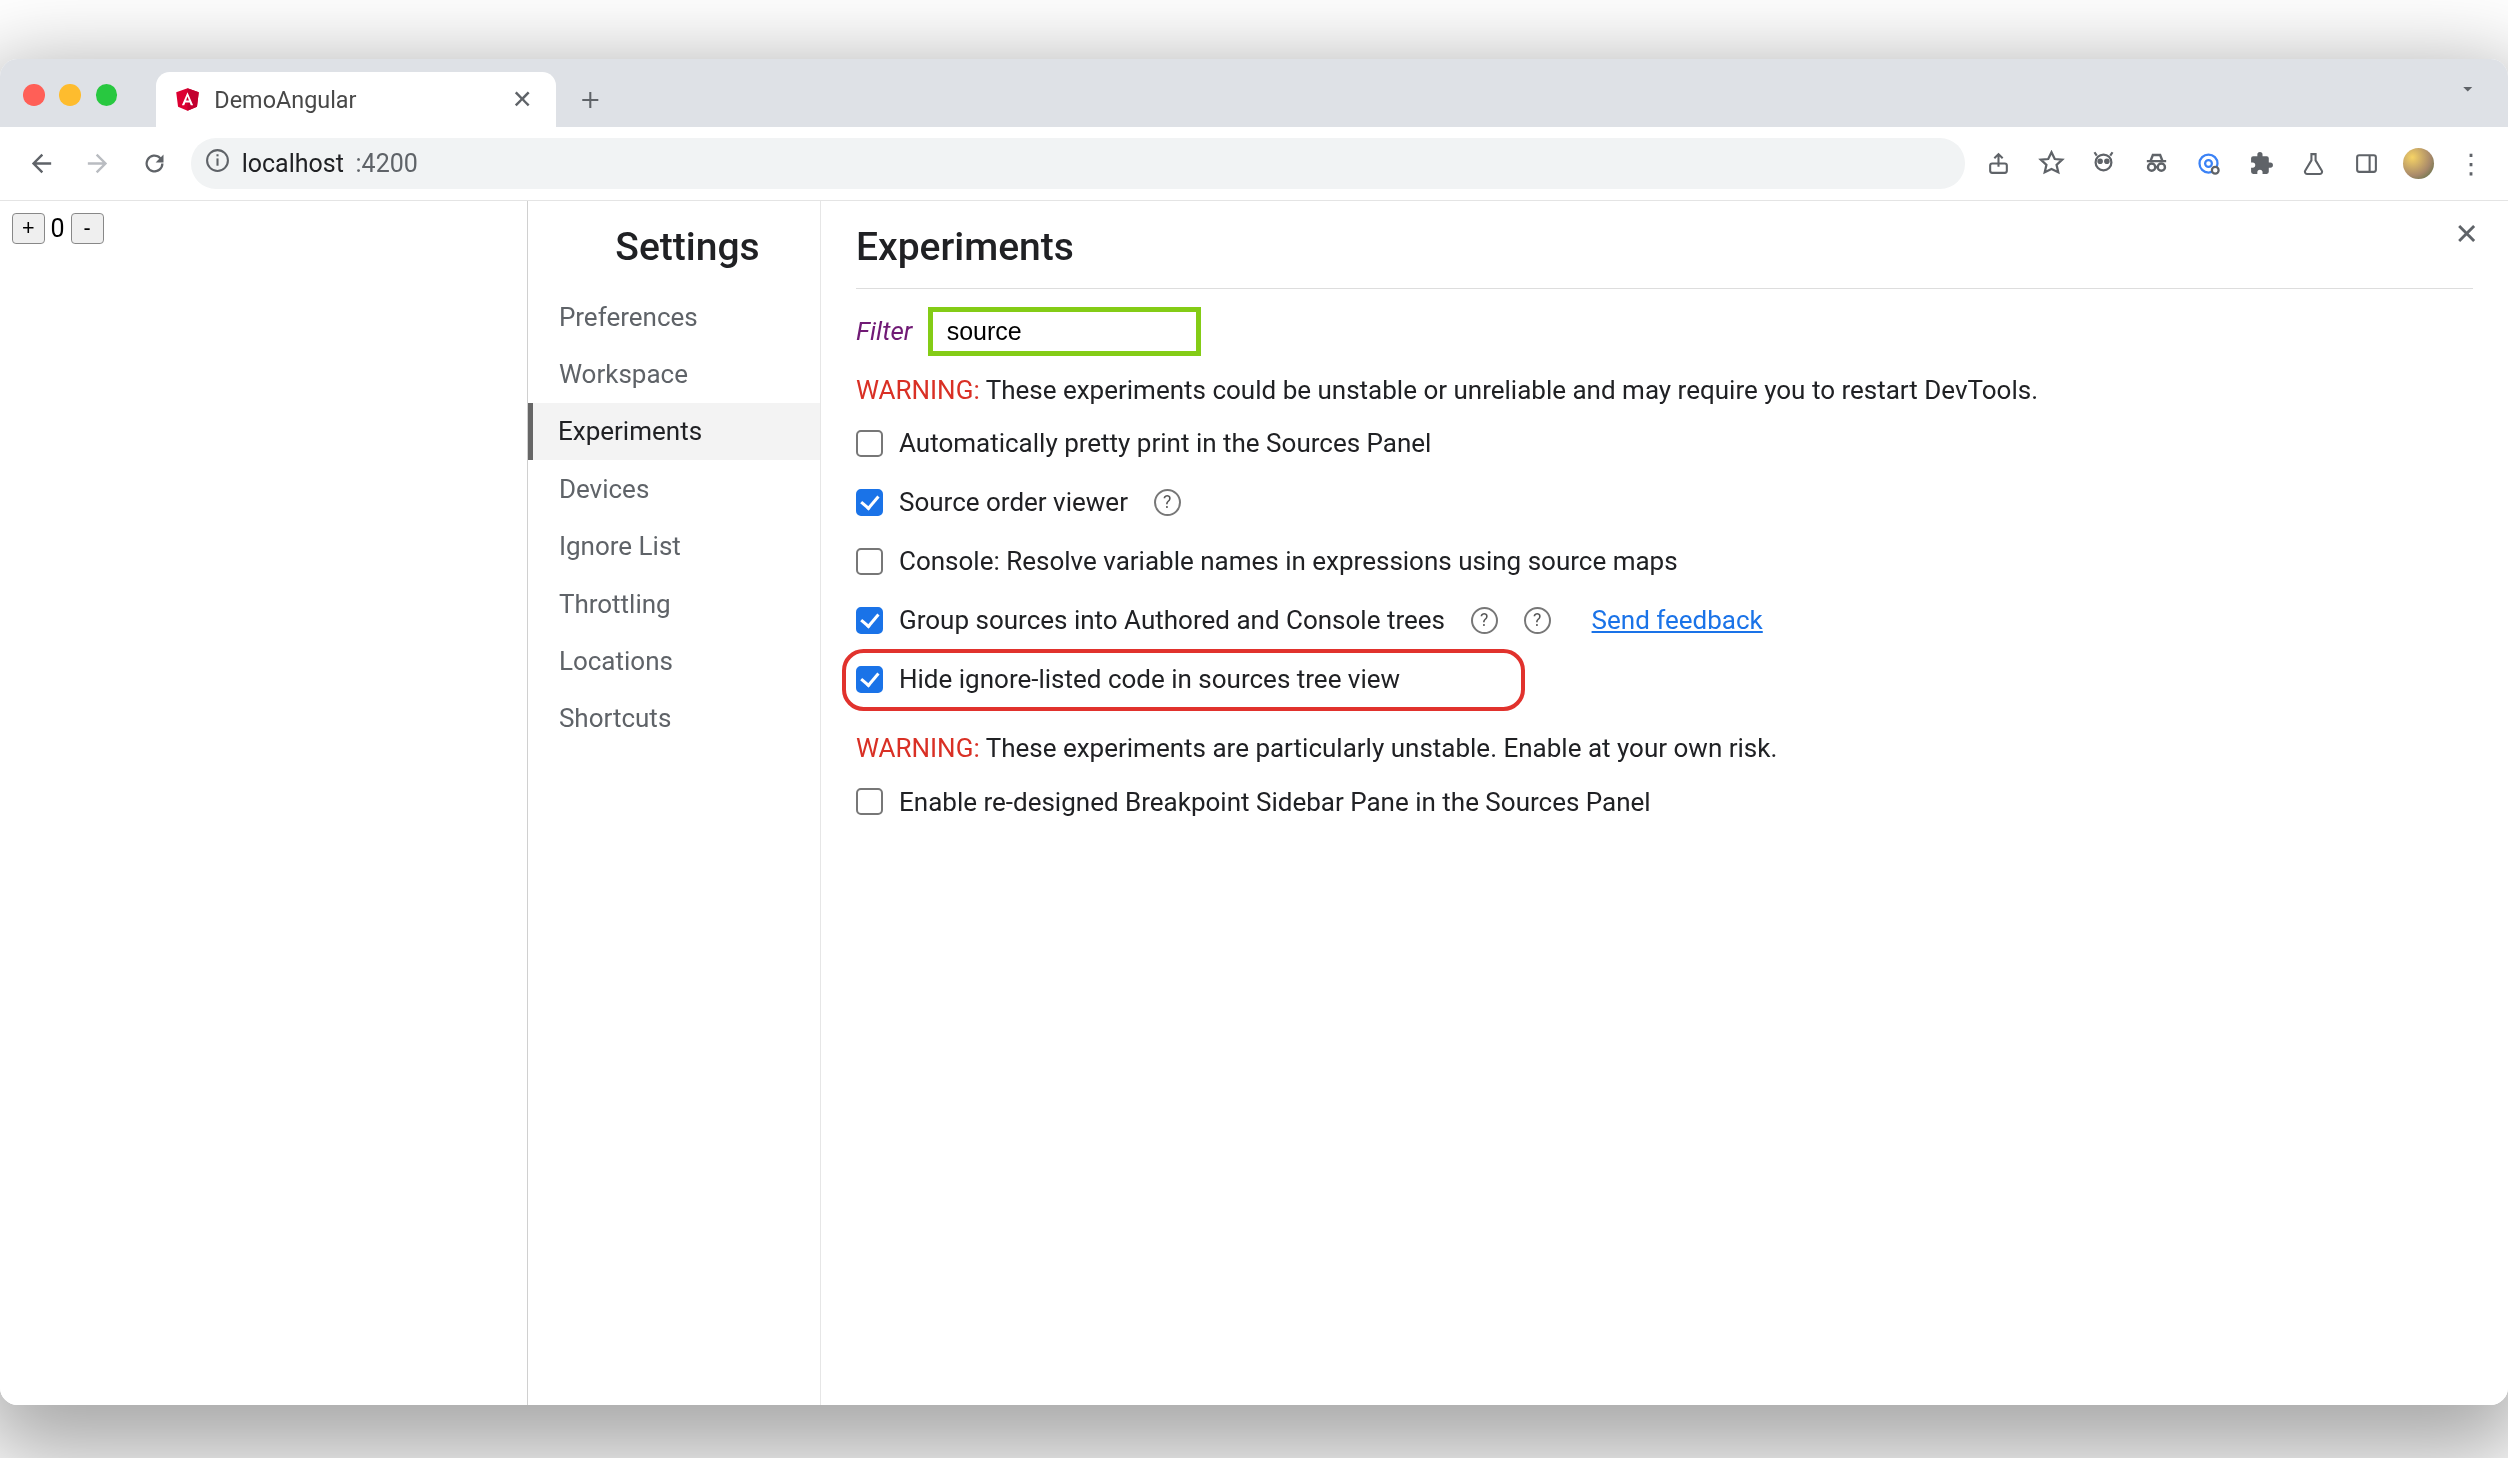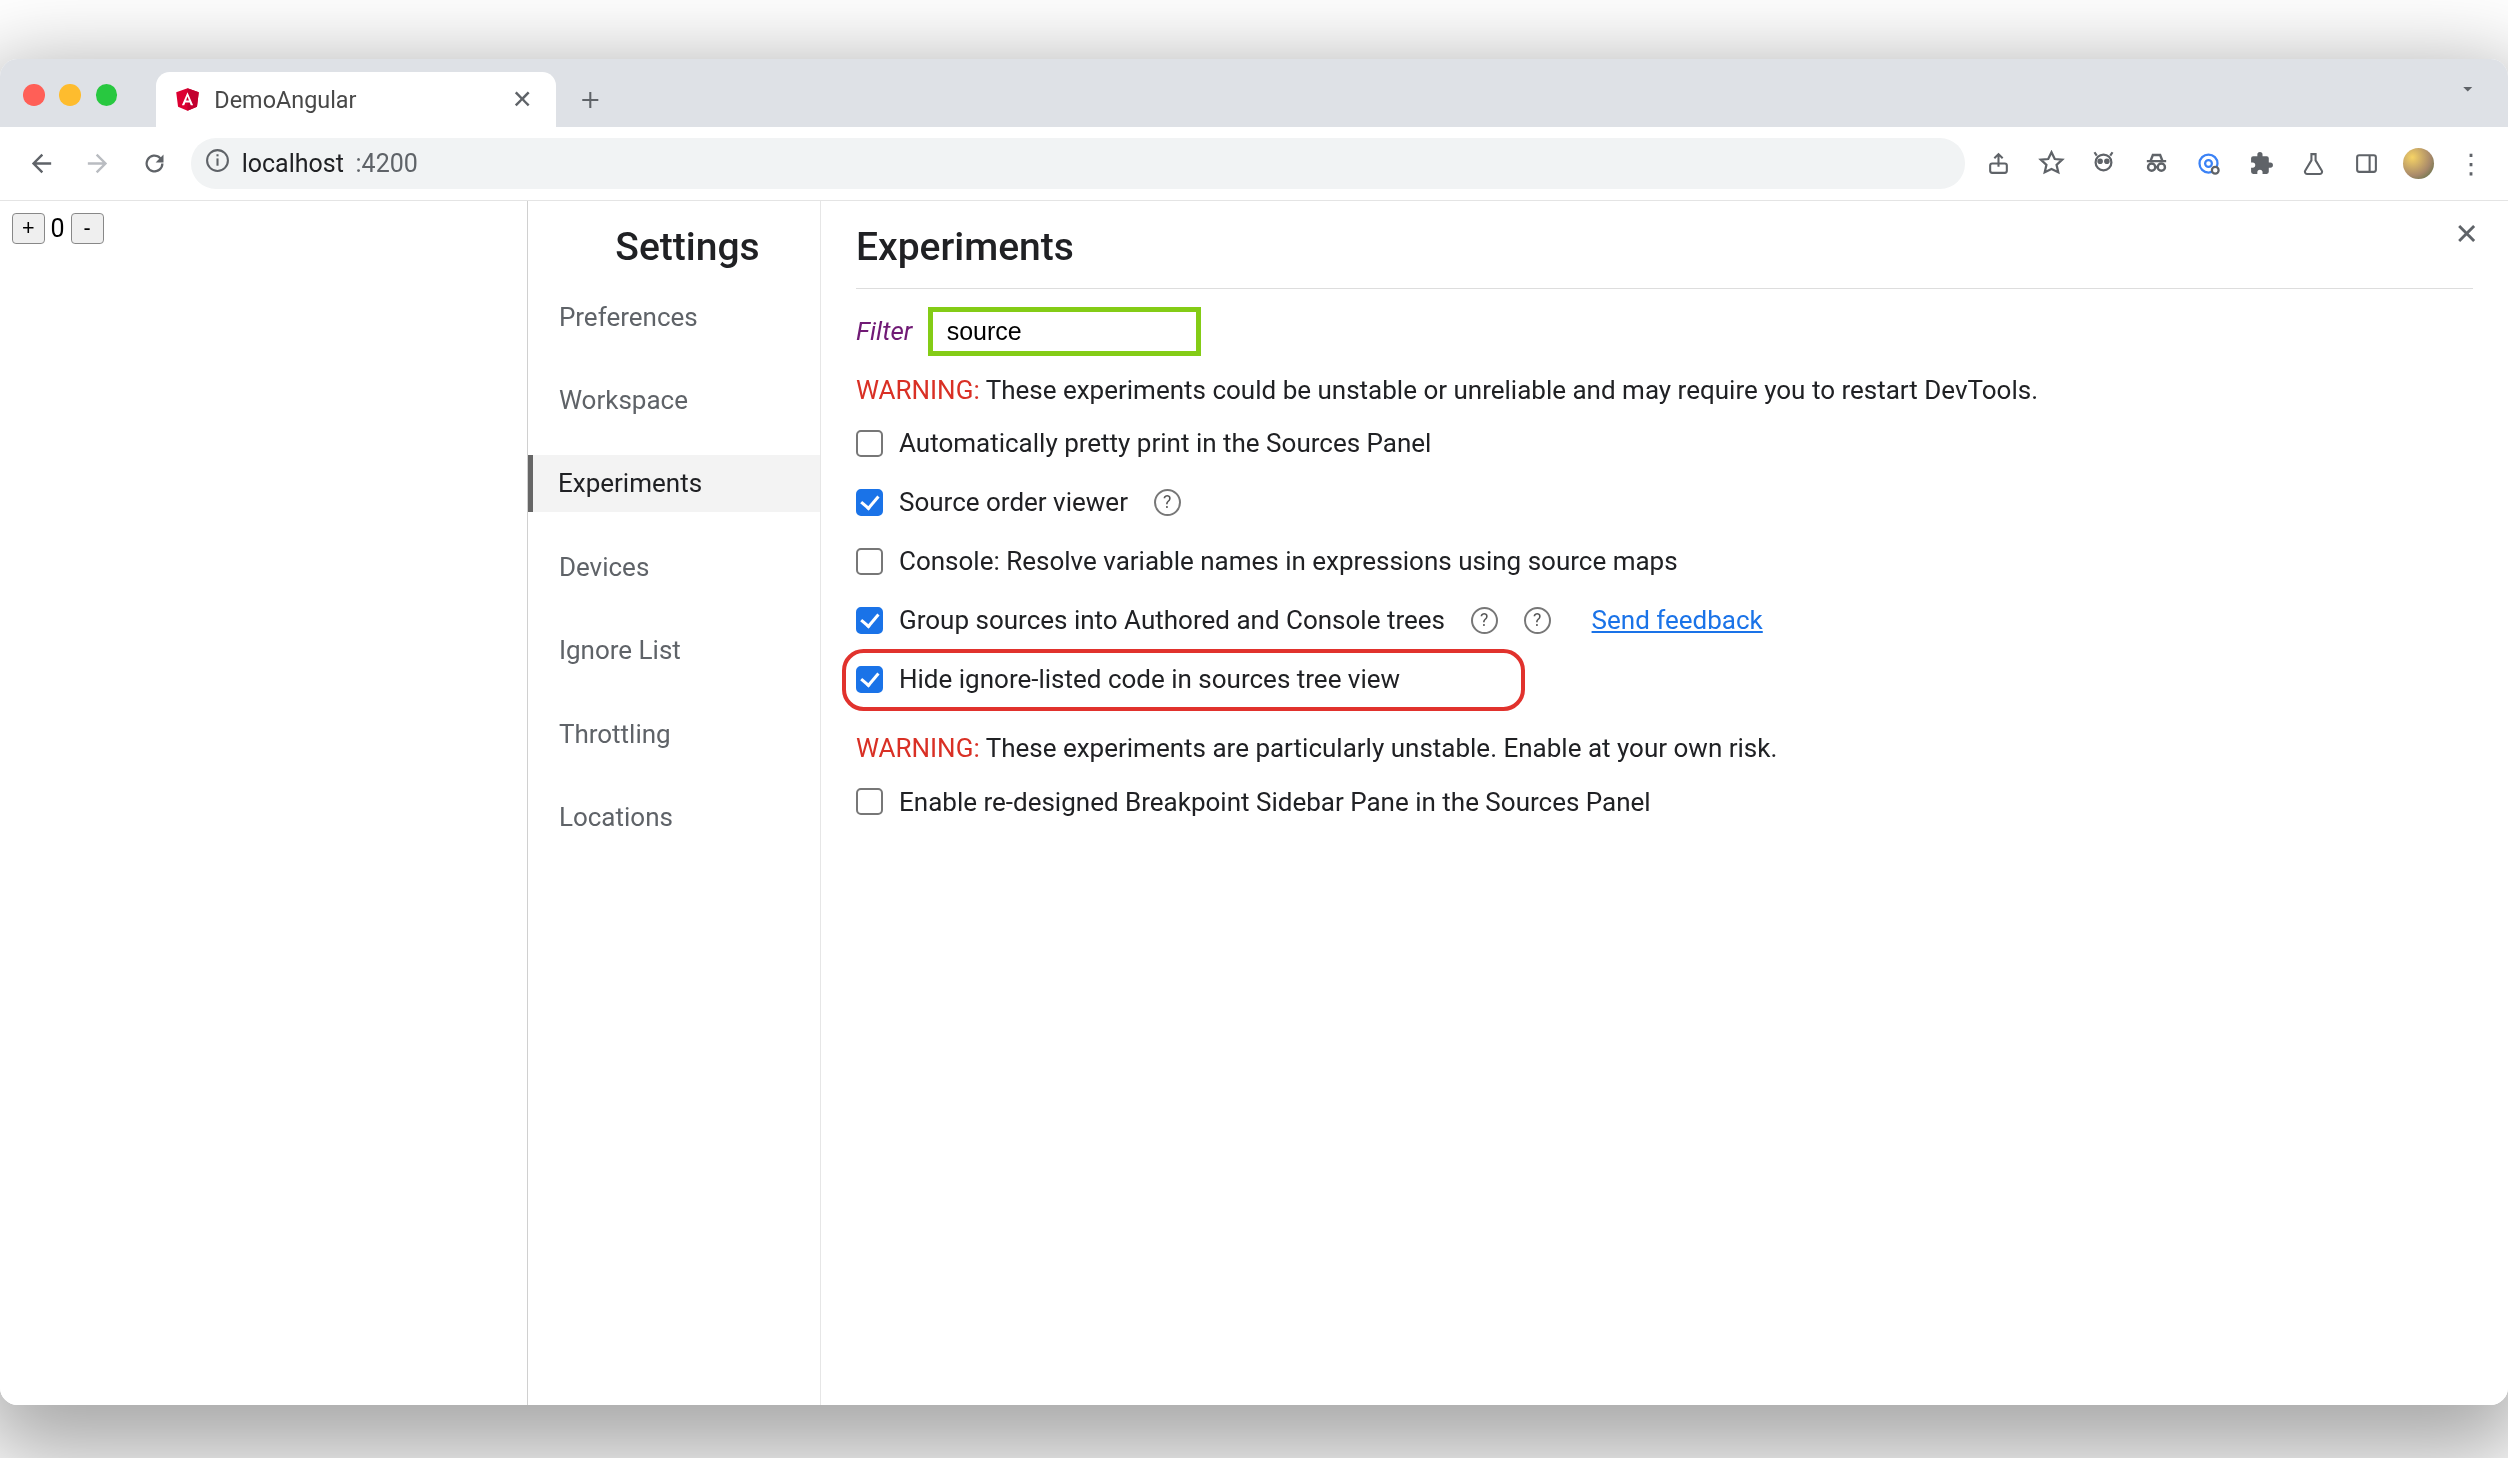--- a/index.html
+++ b/index.html
@@ -143,21 +143,21 @@
   }
   .dt-sidebar {
     width:293px;
     padding: 23.4px 0 0 27px;
     border-right:1px solid #e6e6e6;
     display:flex; flex-direction:column;
   }
   .dt-sidebar h1 {
     font-size:39px; font-weight:500; color:#202124; margin-bottom:17.6px;text-align:center;
   }
-  .dt-nav { display:flex; flex-direction:column;gap:26px; }
+  .dt-nav { display:flex; flex-direction:column; }
   .dt-nav-item {
     padding: 13.7px 0 13.7px 3.9px;
     font-size:26px;
     color:#5f6368;
     cursor:pointer;
   }
   .dt-nav-item.active {
     background:#f3f3f3;
     border-left:5.9px solid #666;
     margin-left:-27px;
@@ -339,20 +339,21 @@
       <div class="dt-sidebar">
         <h1>Settings</h1>
         <div class="dt-nav" id="dt-nav">
             <div class="dt-nav-item">Preferences</div>
             <div class="dt-nav-item">Workspace</div>
             <div class="dt-nav-item active">Experiments</div>
             <div class="dt-nav-item">Devices</div>
             <div class="dt-nav-item">Ignore List</div>
             <div class="dt-nav-item">Throttling</div>
             <div class="dt-nav-item">Locations</div>
+            <div class="dt-nav-item">Shortcuts</div>
           </div>
       </div>
 
       <div class="dt-main">
         <h2>Experiments</h2>
         <div class="dt-hr"></div>
 
         <div class="filter-row">
           <label>Filter</label>
           <input type="text" value="source" style="">

